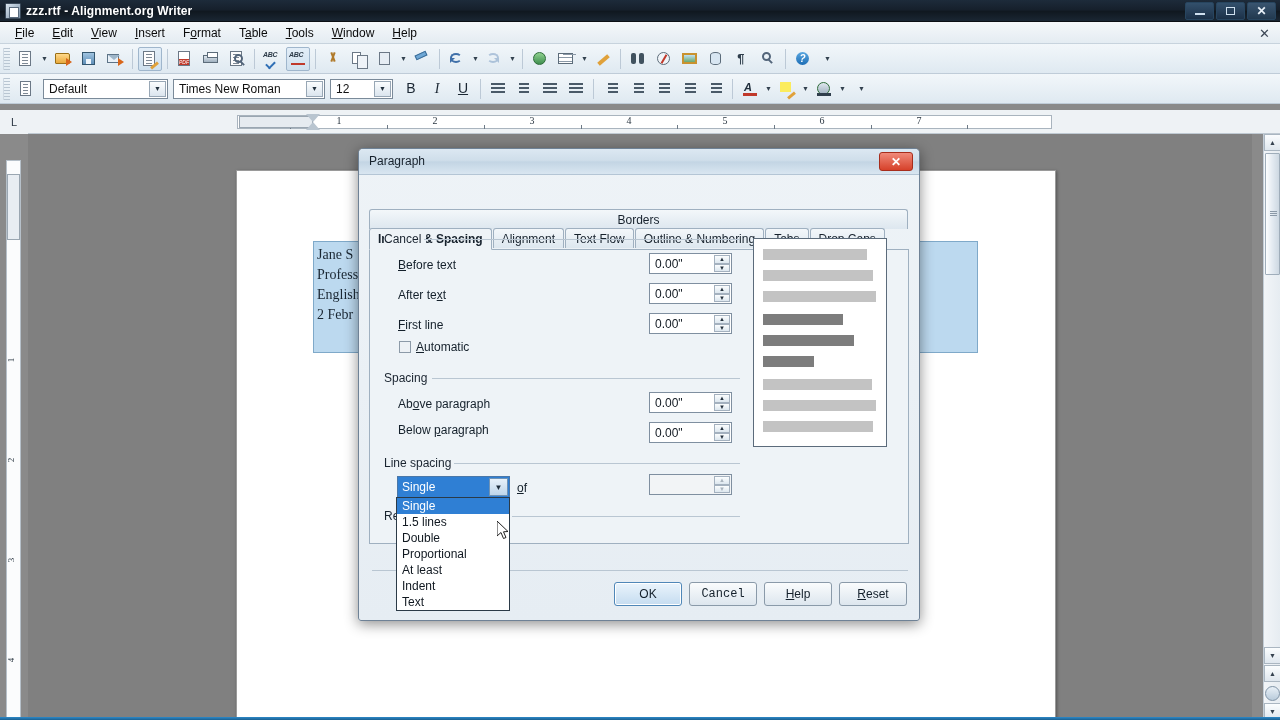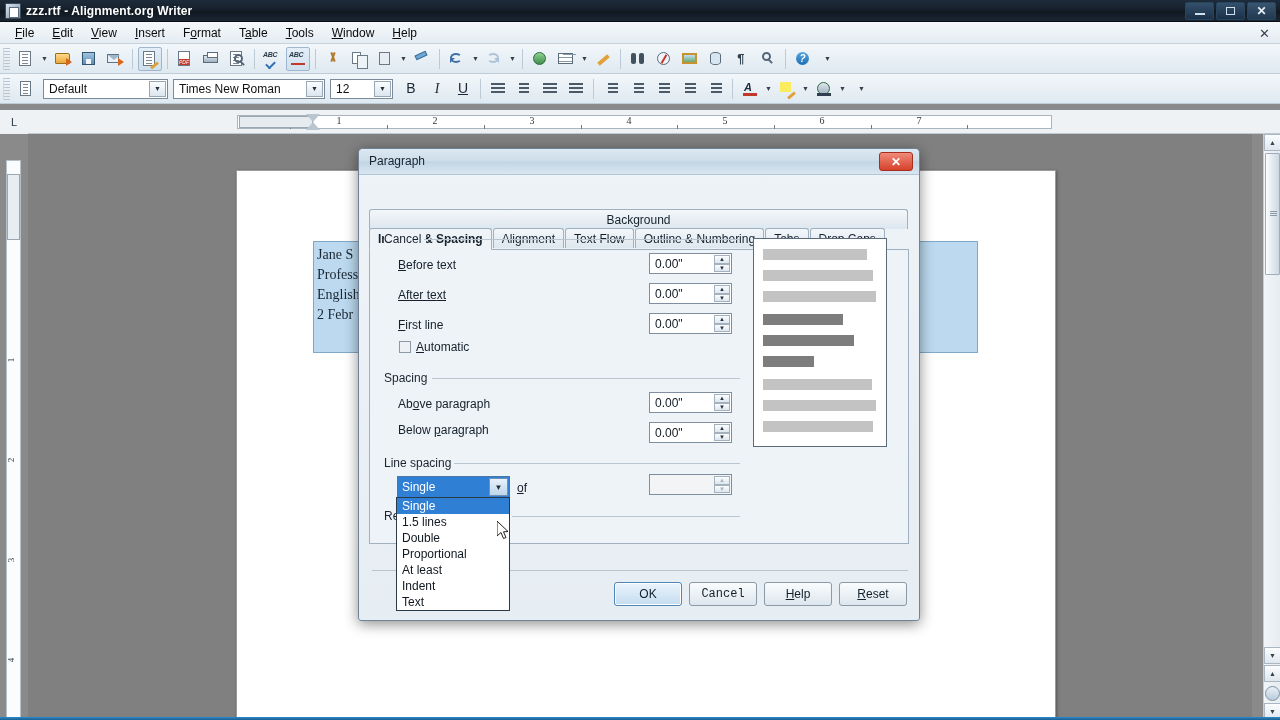--- a/index.html
+++ b/index.html
@@ -713,21 +713,21 @@
     <div id="dlg-title">Paragraph</div>
     <div id="dlg-close">
       <span>✕</span>
     </div>
   </div>
 
   <div id="dlg-body">
 
     <div id="tabrow-top">
       <div class="tab wide">
-        <span>Background</span>
+        <span>Borders</span>
       </div>
     </div>
 
     <div id="tabrow-bot">
       <div class="tab active">
         <span>Indents &amp; Spacing</span>
       </div>
       <div class="tab">
         <span>Alignment</span>
       </div>
@@ -754,21 +754,21 @@
 
 <div class="field-label" style="left:398px;top:258px;z-index:10;"><u>B</u>efore text</div>
 <div class="spin" style="left:649px;top:253px;z-index:10;">
   <span class="val">0.00"</span>
   <div class="btns">
       <div>▲</div>
       <div>▼</div>
     </div>
 </div>
 
-<div class="field-label" style="left:398px;top:288px;z-index:10;text-decoration:underline;">After te<u>x</u>t</div>
+<div class="field-label" style="left:398px;top:288px;z-index:10;">After te<u>x</u>t</div>
 <div class="spin" style="left:649px;top:283px;z-index:10;">
   <span class="val">0.00"</span>
   <div class="btns">
       <div>▲</div>
       <div>▼</div>
     </div>
 </div>
 
 <div class="field-label" style="left:398px;top:318px;z-index:10;"><u>F</u>irst line</div>
 <div class="spin" style="left:649px;top:313px;z-index:10;">

